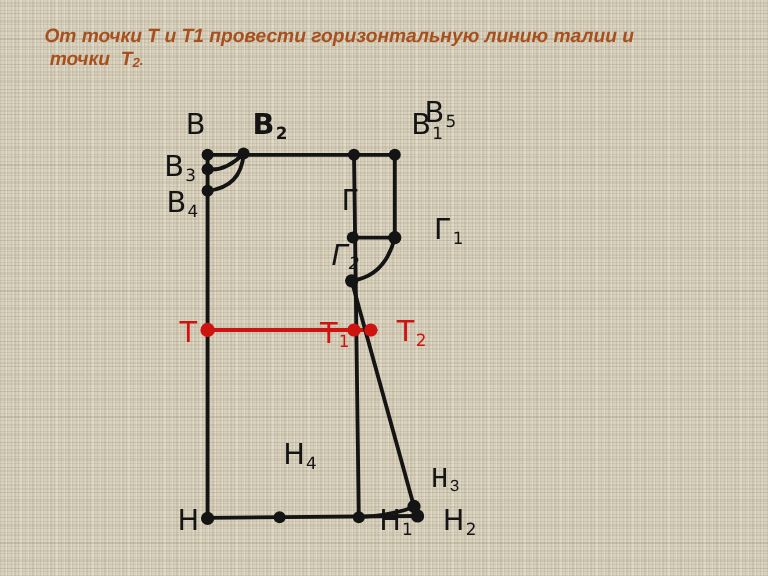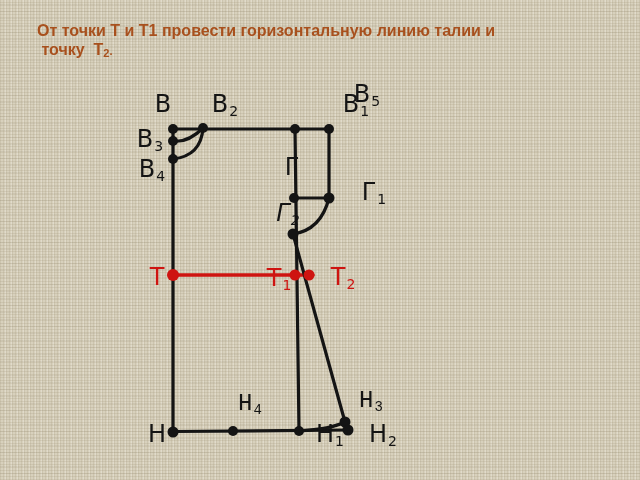--- a/index.html
+++ b/index.html
@@ -14,41 +14,42 @@
       repeating-linear-gradient(0deg, rgba(158,146,118,.20) 0 1px, transparent 1px 3px),
       repeating-linear-gradient(90deg, transparent 0 5px, rgba(255,255,255,.22) 5px 6px),
       repeating-linear-gradient(0deg, transparent 0 6px, rgba(122,112,88,.12) 6px 7px),
       #d8d1bd;
   }
   .title{
     position:absolute;left:37px;top:21px;width:540px;
     font-weight:bold;font-size:16px;line-height:19px;
     color:#a8501d;
     font-family:"Liberation Sans", sans-serif;
+    font-style:italic;
   }
   .title .t-line{white-space:pre;}
   .title .sub2{font-size:11px;vertical-align:-2px;}
   .title .dot-after{font-size:11px;}
   .pt-label{
     position:absolute;transform:translate(-50%,-50%);
     font-family:"DejaVu Sans", sans-serif;
     font-size:24px;color:#141414;white-space:nowrap;line-height:1;
   }
   .pt-label .sub{font-size:14px;vertical-align:-4px;margin-left:1px;}
   .pt-label.red{color:#ce1410;}
   svg.diagram{position:absolute;left:0;top:0;}
 </style>
 </head>
 <body>
 
 <div class="slide">
 
   <div class="title">
     <div class="t-line">От точки Т и Т1 провести горизонтальную линию талии и</div>
-    <div class="t-line"><span> точку  Т</span><span class="sub2">2</span><span class="dot-after">.</span></div>
+    <div class="t-line"><span> точки  Т</span><span class="sub2">2</span><span class="dot-after">.</span></div>
   </div>
 
   <svg class="diagram" width="640" height="480" viewBox="0 0 640 480">
 
     <path id="waist-line-path" d="M170 275 L313 275" fill="none" stroke-width="3.5" stroke-linecap="round" stroke="#ce1410"></path>
 
     <g id="outline-layer" fill="none" stroke="#141414" stroke-width="3.2" stroke-linecap="round">
       <path d="M173 129 L329 129"></path>
       <path d="M173 129 L173 432"></path>
       <path d="M173 431.5 L348 430"></path>
@@ -78,31 +79,31 @@
         <circle cx="233" cy="431" r="5" fill="#141414"></circle>
         <circle cx="345" cy="422" r="5.5" fill="#141414"></circle>
         <circle cx="173" cy="432" r="5.5" fill="#141414"></circle>
         <circle cx="299" cy="431" r="5" fill="#141414"></circle>
         <circle cx="348" cy="430" r="5.5" fill="#141414"></circle>
       </g>
   </svg>
 
   <div id="labels-layer">
       <div class="pt-label" style="left: 163px; top: 104px;"><span>В</span></div>
-      <div class="pt-label" style="left: 225px; top: 105px;"><span>В</span><span class="sub">2</span></div>
+      <div class="pt-label" style="left: 225px; top: 105px; font-weight: bold;"><span>В</span><span class="sub">2</span></div>
       <div class="pt-label" style="left: 308px; top: 105px; margin-left: 48px;"><span>В</span><span class="sub">1</span></div>
       <div class="pt-label" style="left: 367px; top: 95px;"><span>В</span><span class="sub">5</span></div>
       <div class="pt-label" style="left: 150px; top: 140px;"><span>В</span><span class="sub">3</span></div>
       <div class="pt-label" style="left: 152px; top: 170px;"><span>В</span><span class="sub">4</span></div>
       <div class="pt-label" style="left: 292px; top: 167px;"><span>Г</span></div>
       <div class="pt-label" style="left: 374px; top: 169px; margin-top: 24px;"><span>Г</span><span class="sub">1</span></div>
       <div class="pt-label" style="left: 288px; top: 214px; font-style: italic;"><span>Г</span><span class="sub">2</span></div>
       <div class="pt-label red" style="left: 157px; top: 277px;"><span>Т</span></div>
       <div class="pt-label red" style="left: 279px; top: 279px;"><span>Т</span><span class="sub">1</span></div>
       <div class="pt-label red" style="left: 343px; top: 278px;"><span>Т</span><span class="sub">2</span></div>
-      <div class="pt-label" style="left: 250px; top: 404px; font-family: Liberation Mono, monospace;"><span>Н</span><span class="sub">4</span></div>
+      <div class="pt-label" style="left: 250px; top: 380px;"><span>Н</span><span class="sub">4</span></div>
       <div class="pt-label" style="left: 371px; top: 401px; font-family: Liberation Mono, monospace;"><span>Н</span><span class="sub">3</span></div>
       <div class="pt-label" style="left: 157px; top: 434px;"><span>Н</span></div>
       <div class="pt-label" style="left: 330px; top: 435px;"><span>Н</span><span class="sub">1</span></div>
       <div class="pt-label" style="left: 383px; top: 435px;"><span>Н</span><span class="sub">2</span></div>
     </div>
 
 </div>
 
 </body></html>

